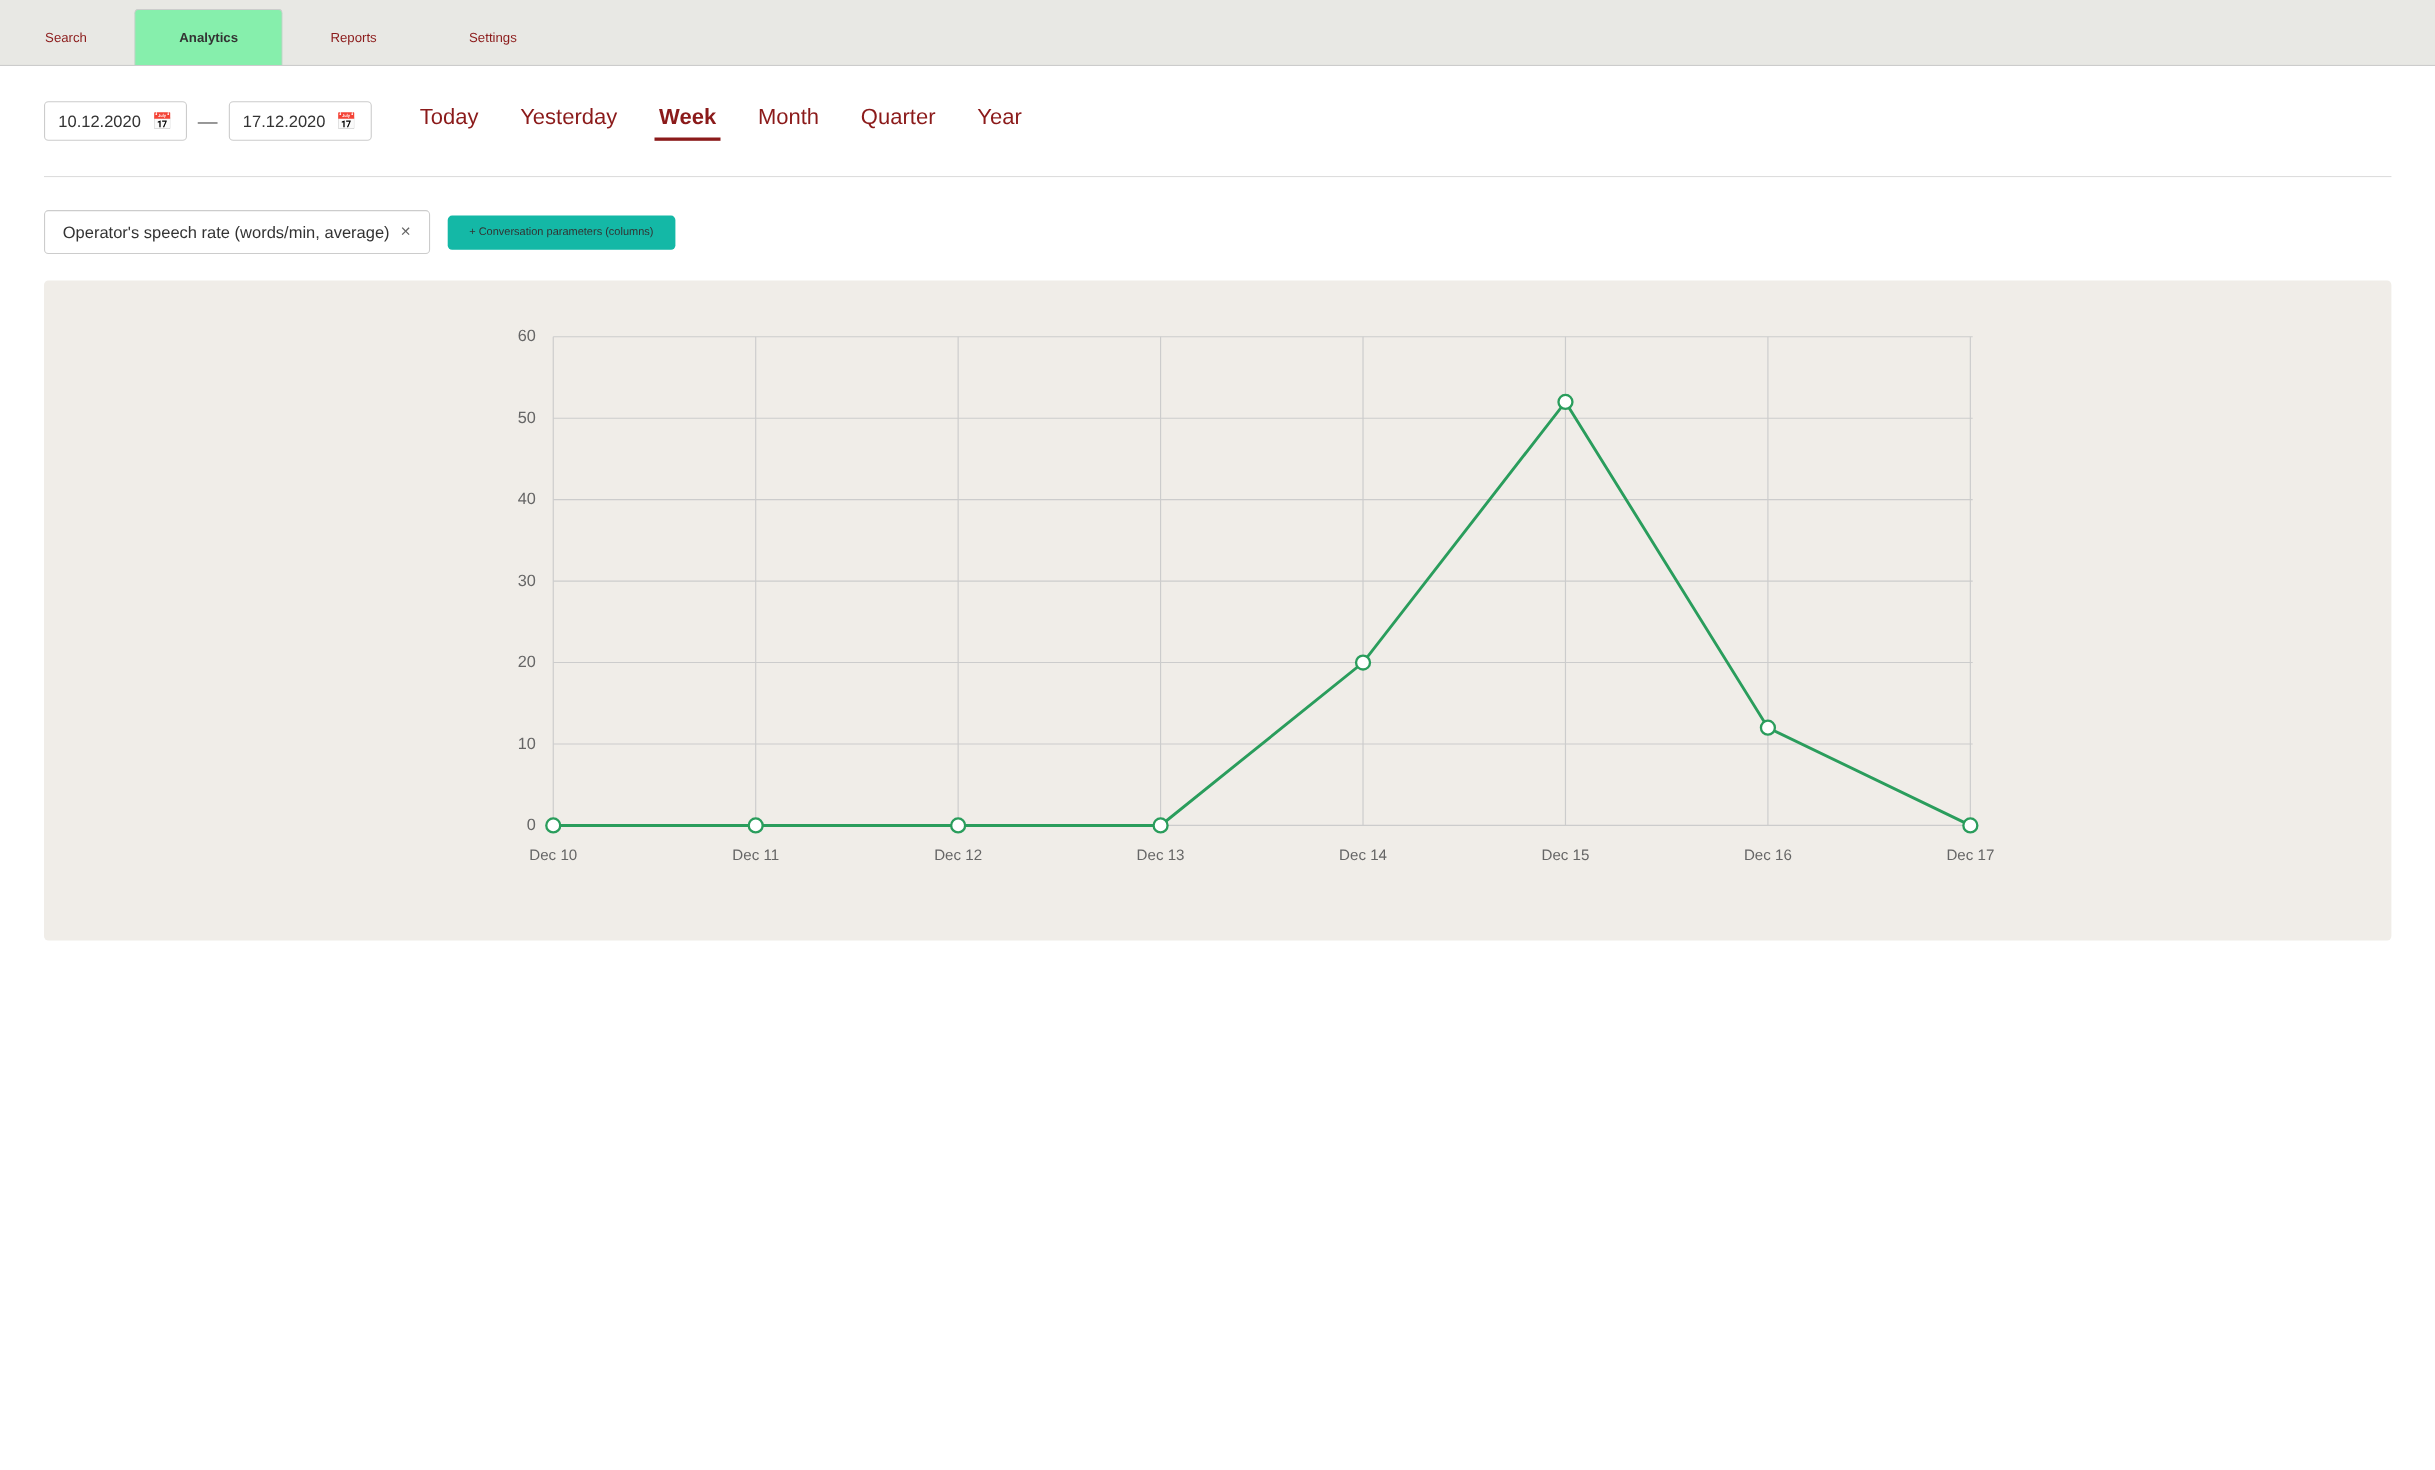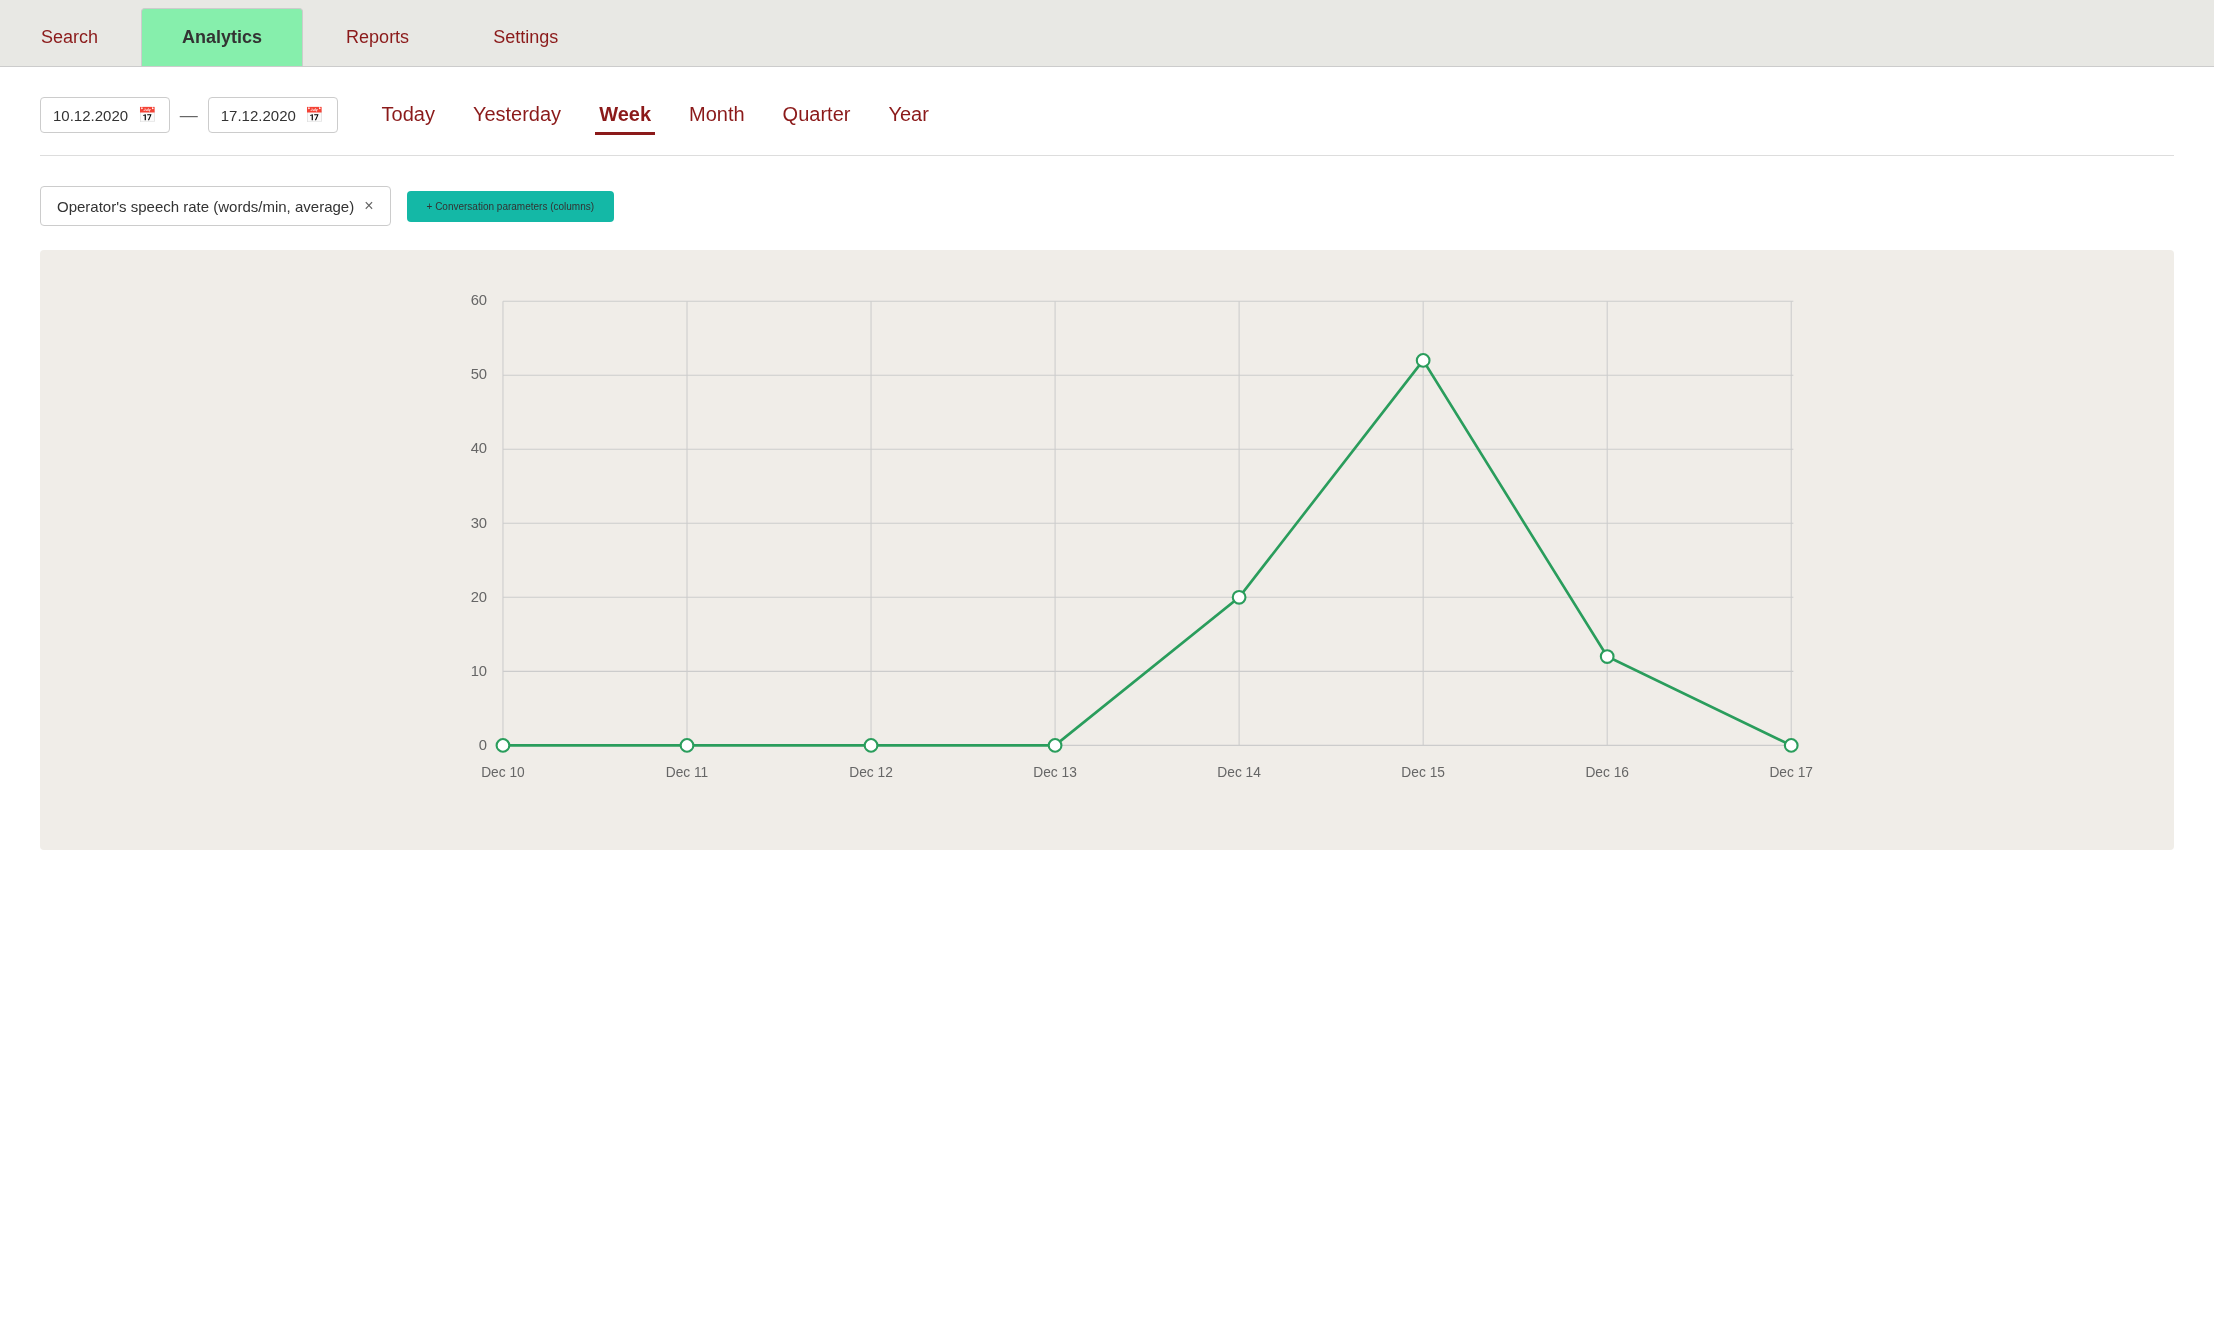--- a/index.html
+++ b/index.html
@@ -11,21 +11,21 @@
 
     
     .tab-bar {
       display: flex;
       background: #e8e8e4;
       border-bottom: 1px solid #ccc;
       padding-top: 8px;
     }
     .tab {
       padding: 18px 40px;
-      font-size: 18px;
+      font-size: 12px;
       font-weight: 500;
       cursor: pointer;
       border: 1px solid transparent;
       border-bottom: none;
       margin-right: 2px;
       border-radius: 4px 4px 0 0;
       background: transparent;
       color: #8b1a1a;
     }
     .tab.active {
@@ -38,24 +38,24 @@
     
     .main {
       background: #fff;
       padding: 30px 40px;
       min-height: calc(100vh - 60px);
     }
 
     
     .date-filter-row {
       display: flex;
-      align-items: flex-start;
+      align-items: flex-end;
       gap: 20px;
       margin-bottom: 30px;
-      padding-bottom: 20px;
+      padding-bottom: 32px;
       border-bottom: 1px solid #ddd;
     }
     .date-inputs {
       display: flex;
       align-items: center;
       gap: 10px;
     }
     .date-input-wrapper {
       display: flex;
       align-items: center;

